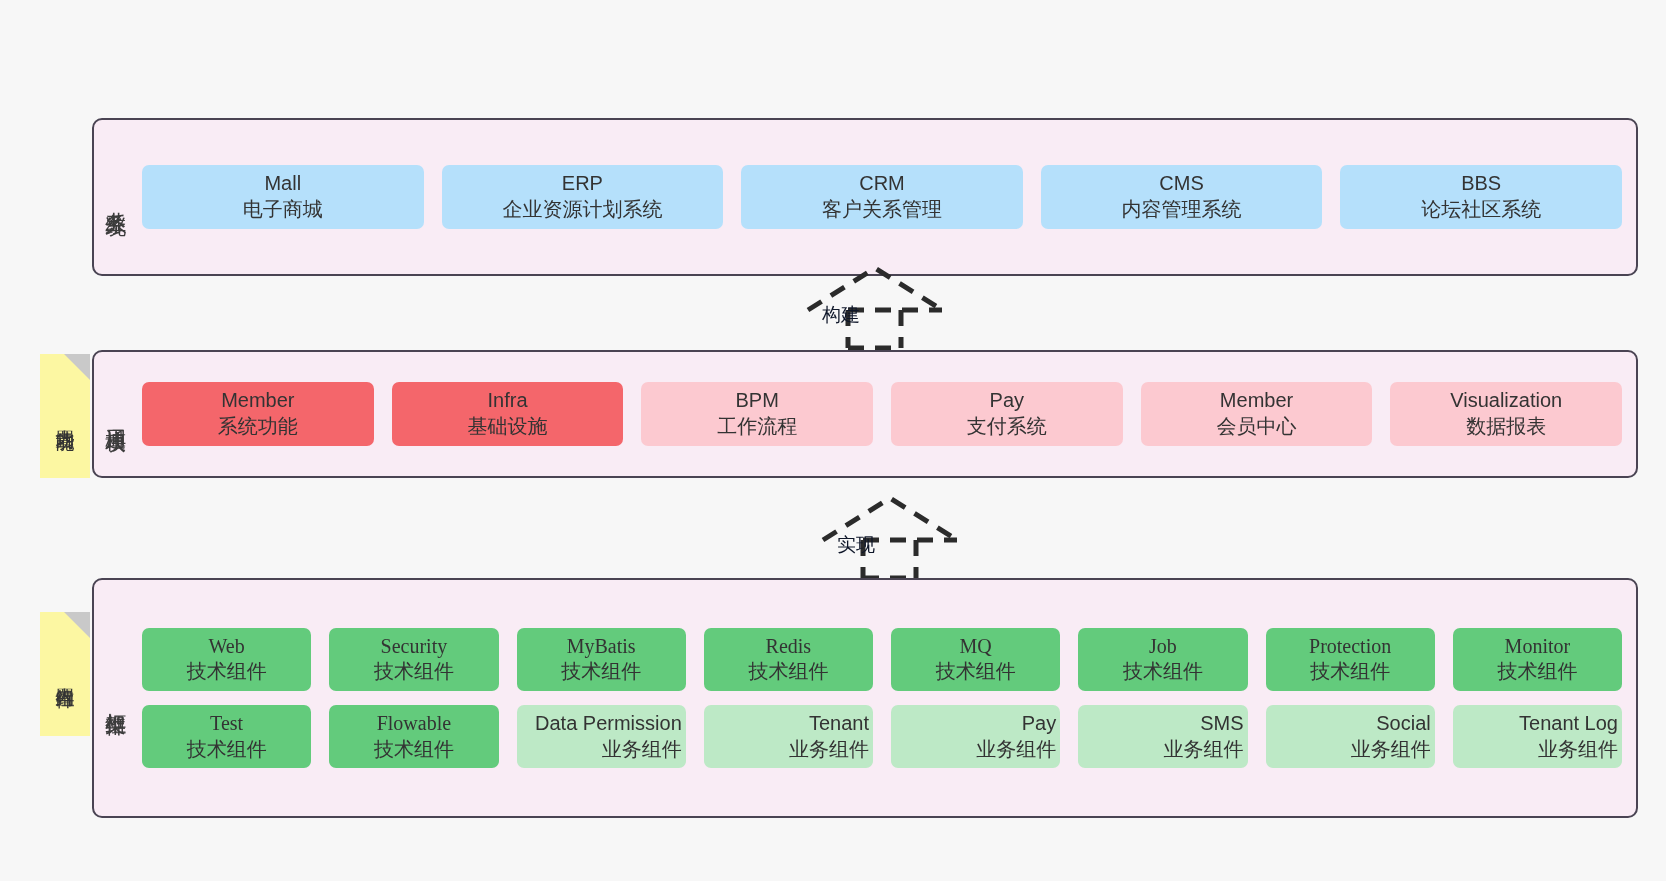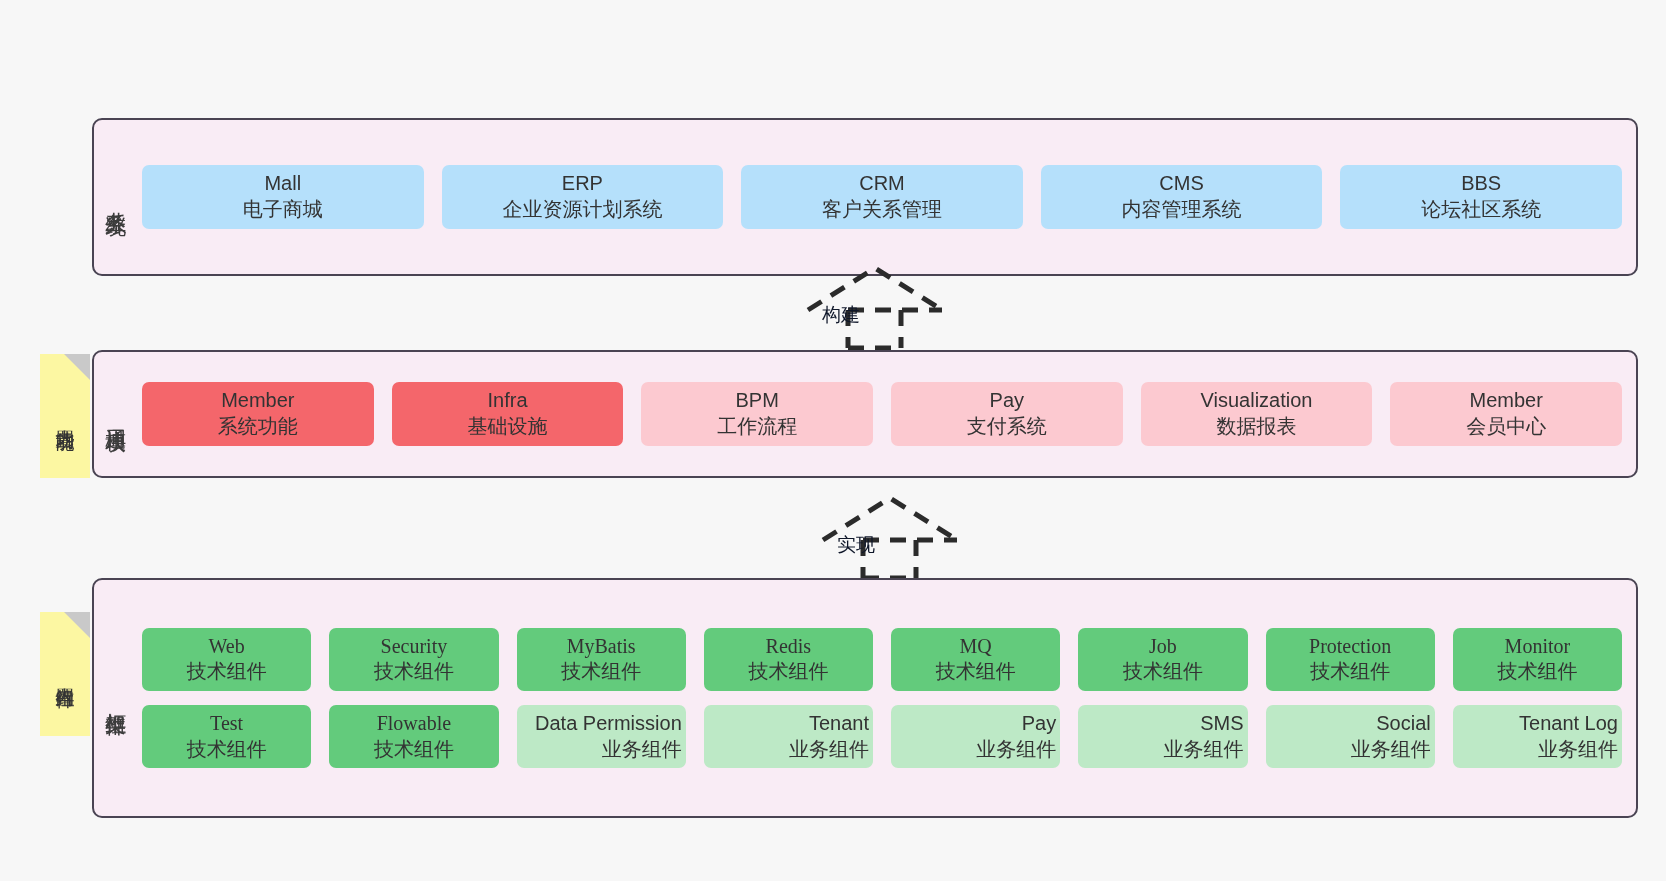--- a/index.html
+++ b/index.html
@@ -194,26 +194,26 @@
         </div>
         <div class="box pink">
           <span class="b-title">BPM</span>
           <span class="b-sub">工作流程</span>
         </div>
         <div class="box pink">
           <span class="b-title">Pay</span>
           <span class="b-sub">支付系统</span>
         </div>
         <div class="box pink">
+          <span class="b-title">Member</span>
+          <span class="b-sub">会员中心</span>
+        </div>
+        <div class="box pink">
           <span class="b-title">Visualization</span>
           <span class="b-sub">数据报表</span>
-        </div>
-        <div class="box pink">
-          <span class="b-title">Member</span>
-          <span class="b-sub">会员中心</span>
         </div>
       </div>
     </div>
   </div>
 
   <div class="connector" style="left:815px; top:492px; width:150px; height:88px;">
     <svg width="150" height="88" viewBox="0 0 150 88">
       <path d="M 8 48 L 75 6 L 142 48" fill="none" stroke="#2b2b2b" stroke-width="5" stroke-dasharray="16,11" stroke-linecap="butt"></path>
       <path d="M 48 48 L 142 48" fill="none" stroke="#2b2b2b" stroke-width="5" stroke-dasharray="16,11" stroke-linecap="butt"></path>
       <path d="M 48 48 L 48 86" fill="none" stroke="#2b2b2b" stroke-width="5" stroke-dasharray="16,11" stroke-linecap="butt"></path>

